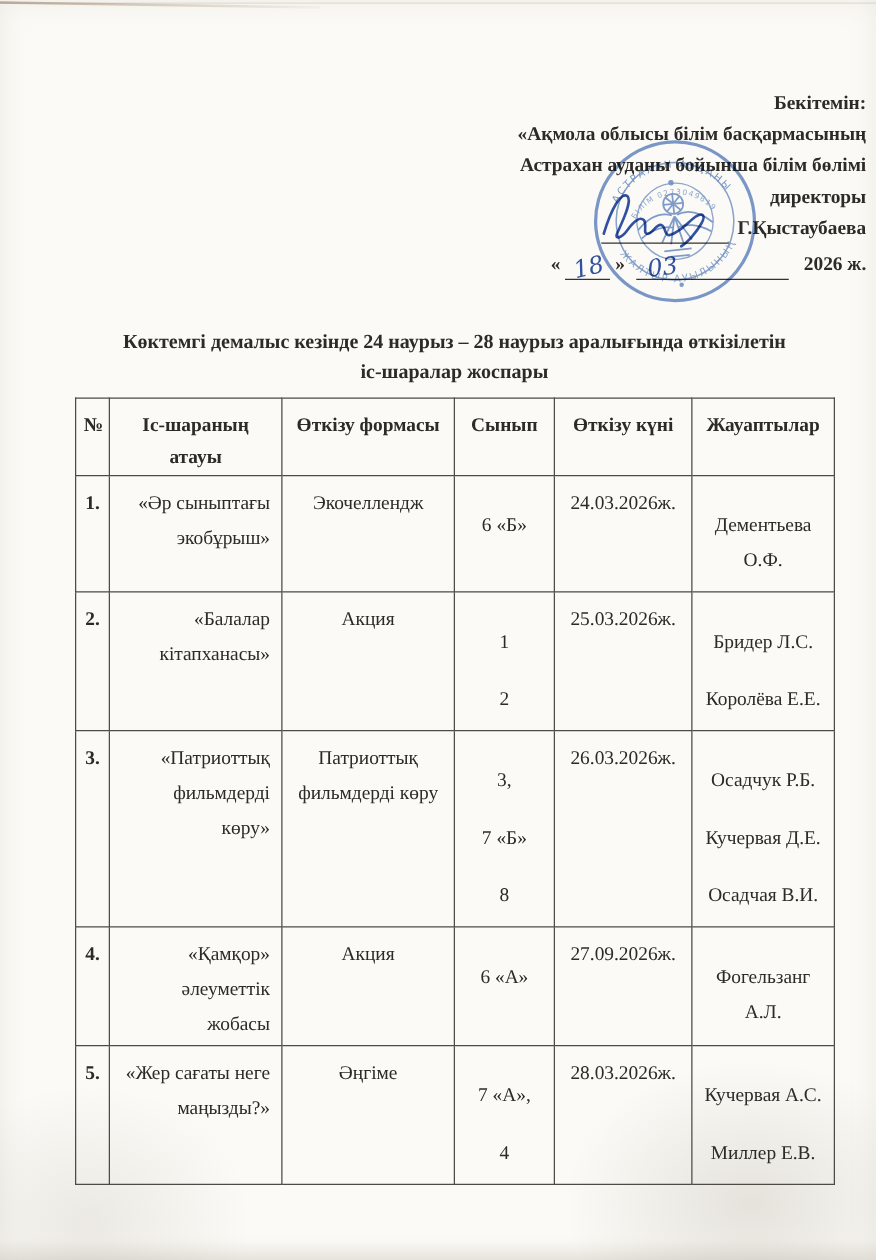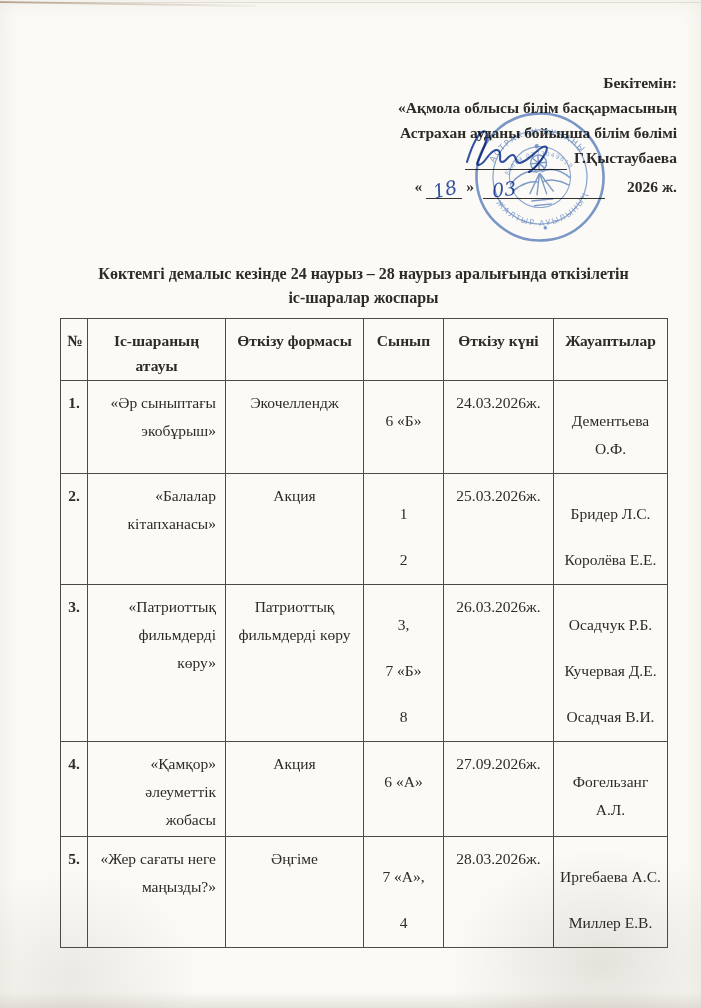--- a/index.html
+++ b/index.html
@@ -21,21 +21,21 @@
   }
   .shadow-b{position:absolute;left:0;right:0;bottom:0;height:16px;
     background:linear-gradient(rgba(0,0,0,0), rgba(140,130,112,.13));pointer-events:none;}
   .shadow-br{position:absolute;right:-50px;bottom:-70px;width:300px;height:230px;
     background:radial-gradient(closest-side, rgba(120,110,92,.17), rgba(120,110,92,0));pointer-events:none;}
   .shadow-bl{position:absolute;left:-60px;bottom:-80px;width:260px;height:220px;
     background:radial-gradient(closest-side, rgba(120,110,92,.12), rgba(120,110,92,0));pointer-events:none;}
 
   
   .approval{
-    position:absolute; top:70px; right:24px; width:600px;
+    position:absolute; top:70px; right:8px; width:600px;
     text-align:right; font-weight:bold; font-size:15.5px; line-height:25px;
     z-index:2;
   }
   .approval .line{white-space:nowrap;}
   .sig-row{display:flex; justify-content:flex-end; align-items:flex-end; height:25px;}
   .sig-underline{
     position:relative; width:102px; height:19px; margin-right:7px;
     border-bottom:1.4px solid #35332f;
   }
   .sig-underline svg{position:absolute; left:-6px; bottom:-9px; overflow:visible;}
@@ -44,21 +44,21 @@
   .day-slot{width:36px; margin:0 4px;}
   .month-slot{width:122px; margin-left:9px;}
   .ink{
     position:absolute; bottom:-4px; color:#31519f;
     font-style:italic; font-weight:normal; font-size:19px;
     font-family:"DejaVu Serif",serif;
     transform:rotate(-13deg);
   }
   .day-ink{left:7px;}
   .month-ink{left:9px; transform:rotate(-7deg);}
-  .year{margin-left:22px; white-space:nowrap;}
+  .year{margin-left:12px; white-space:nowrap;}
 
   
   .stamp{
     position:absolute; left:472px; top:109px; width:136px; height:136px;
     mix-blend-mode:multiply; opacity:.9; z-index:3; pointer-events:none;
   }
   .stamp text{fill:#6488c5; font-family:"DejaVu Sans",sans-serif;}
   .sig-svg{mix-blend-mode:multiply; z-index:4;}
 
   
@@ -100,20 +100,21 @@
 <body>
 
 <div class="page">
   <div class="scan-top-hair"></div>
   <div class="scan-top-line"></div>
 
   <div class="approval">
     <div class="line">Бекітемін:</div>
     <div class="line">«Ақмола облысы білім басқармасының</div>
     <div class="line">Астрахан ауданы бойынша білім бөлімі</div>
+    <div class="line">директоры</div>
 
     <div class="sig-row">
       <span class="sig-underline">
         <svg class="sig-svg" width="112" height="58" viewBox="0 0 112 58">
           <path d="M8,42 C14,22 22,8 27,12 C31,16 23,32 19,41 C16,47 22,46 27,39
                    C32,32 37,28 40,31 C43,34 39,42 43,42 C47,42 50,34 54,35
                    C58,36 56,44 61,43 C69,41 76,32 82,28 C87,25 90,27 86,34
                    C82,41 75,49 70,52" stroke="#31519f" stroke-width="2.1" fill="none" stroke-linecap="round"></path>
         </svg>
       </span>
@@ -267,21 +268,21 @@
           </td>
           <td class="c-form">
             <div class="para">Әңгіме</div>
           </td>
           <td class="c-grade">
             <div class="para">7 «А»,</div>
             <div class="para">4</div>
           </td>
           <td class="c-date">28.03.2026ж.</td>
           <td class="c-resp">
-            <div class="para">Иргебаева А.С.</div>
+            <div class="para">Кучервая А.С.</div>
             <div class="para">Миллер Е.В.</div>
           </td>
         </tr>
       </tbody>
   </table>
 
   <div class="shadow-b"></div>
   <div class="shadow-br"></div>
   <div class="shadow-bl"></div>
 </div>

